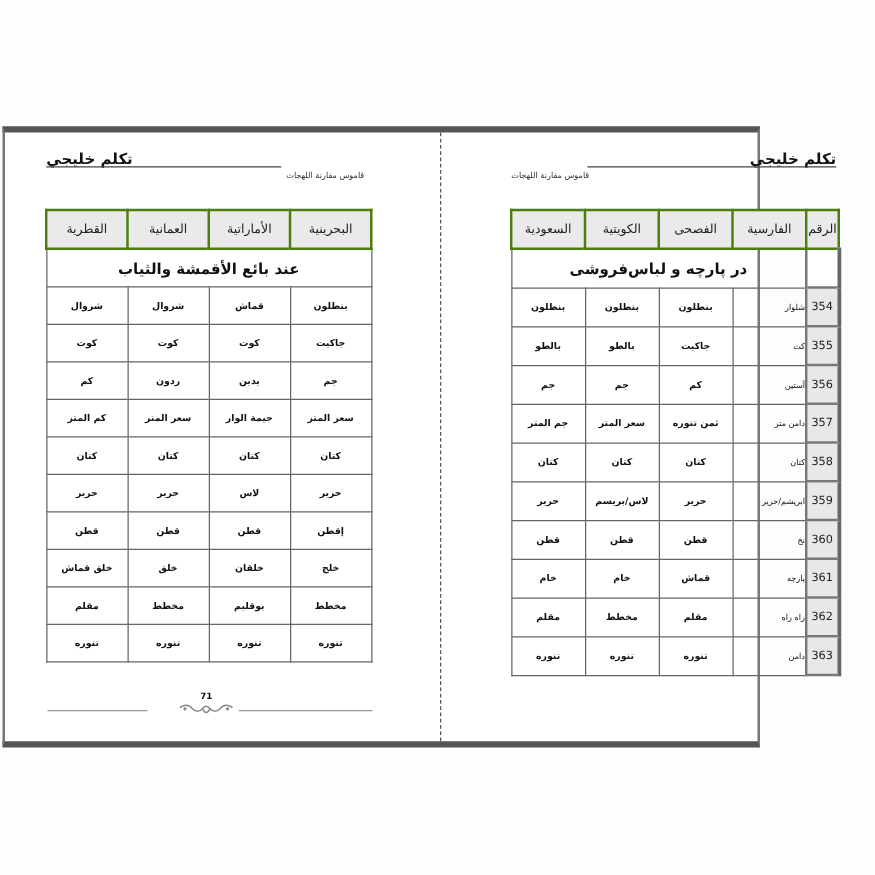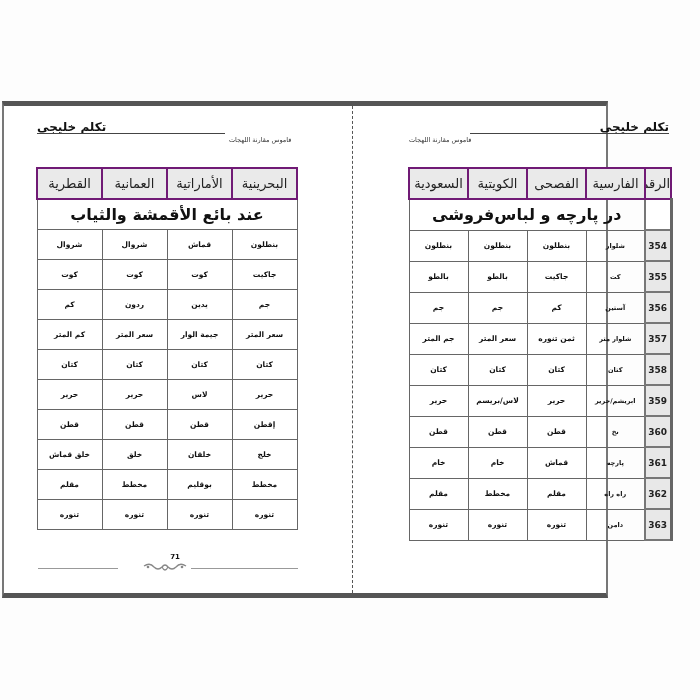--- a/index.html
+++ b/index.html
@@ -30,36 +30,36 @@
   }
 
   table.dict {
     position: absolute; border-collapse: collapse; direction: rtl; table-layout: fixed;
   }
   table.dict td, table.dict th {
     border: 1.5px solid #666; text-align: center; vertical-align: middle; padding: 0;
     font-size: 7.5px; font-weight: bold; height: 29px; overflow: hidden; white-space: nowrap;
   }
   table.dict th {
-    background: #eaeaea; font-weight: normal; font-size: 13px; height: 29px; color: #222;
-    border: 2px solid #701a75;
+    background: #eaeaea; font-weight: normal; font-size: 10px; height: 29px; color: #222;
+    border: 2px solid #4d7c0f;
   }
   table.dict td.section {
-    font-size: 16px; font-weight: bold; height: 29px; border: 1.5px solid #666;
+    font-size: 12px; font-weight: bold; height: 29px; border: 1.5px solid #666;
   }
   table.dict td.num {
-    background: #e8e8e8; font-size: 9px; font-weight: bold; color: #222;
+    background: #e8e8e8; font-size: 9px; font-weight: normal; color: #222;
     border: 2px solid #777; border-right: 3px solid #666;
   }
-  table.dict td.fa { font-weight: bold; font-size: 6.5px; }
+  table.dict td.fa { font-weight: normal; font-size: 6.5px; text-align: right; }
 
   .footer { position: absolute; top: 447px; height: 24px; }
   .footer .fline { position: absolute; top: 15px; height: 0; border-top: 1.5px solid #999; }
   .footer .pnum {
-    position: absolute; top: 0; font-size: 7px; font-weight: bold; width: 20px; text-align: center; margin-left: 10px;
+    position: absolute; top: 0; font-size: 7px; font-weight: bold; width: 20px; text-align: center;
   }
   .footer .orn { position: absolute; top: 8px; }
 </style>
 </head>
 <body>
 
 <div class="book">
   <div class="spine"></div>
 
   <div class="page left">
@@ -204,21 +204,21 @@
           </tr>
           <tr>
             <td class="num">356</td>
             <td class="fa">آستين</td>
             <td>كم</td>
             <td>جم</td>
             <td>جم</td>
           </tr>
           <tr>
             <td class="num">357</td>
-            <td class="fa">شلوار متر</td>
+            <td class="fa">دامن متر</td>
             <td>ثمن تنوره</td>
             <td>سعر المتر</td>
             <td>جم المتر</td>
           </tr>
           <tr>
             <td class="num">358</td>
             <td class="fa">كتان</td>
             <td>كتان</td>
             <td>كتان</td>
             <td>كتان</td>

